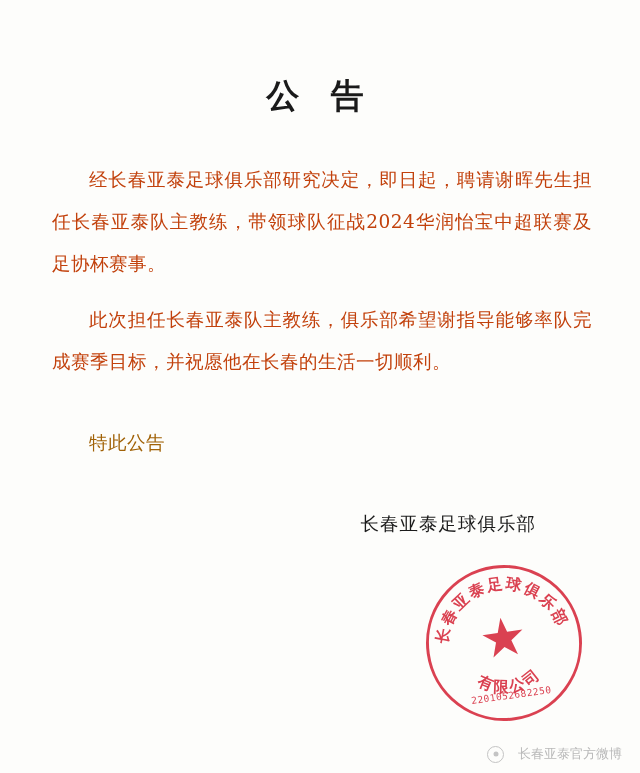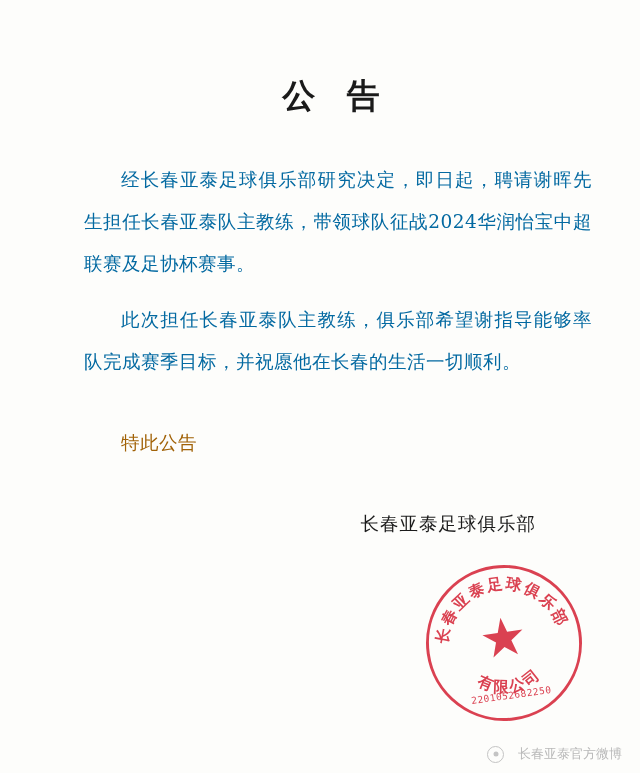--- a/index.html
+++ b/index.html
@@ -14,21 +14,20 @@
     overflow: hidden;
     position: relative;
   }
 
   .page {
     position: relative;
     width: 640px;
     height: 773px;
     background: #fdfdfb;
     box-sizing: border-box;
-    padding-left: 32px;
   }
 
   .doc-title {
     text-align: center;
     font-size: 33px;
     font-weight: bold;
     letter-spacing: 10px;
     color: #1a1a1a;
     margin: 0;
     padding-top: 74px;
@@ -36,21 +35,21 @@
   }
 
   .body-wrap {
     padding: 0 48px 0 52px;
     margin-top: 40px;
   }
 
   .para {
     font-size: 18.5px;
     line-height: 42px;
-    color: #0369a1;
+    color: #c2410c;
     text-indent: 2em;
     text-align: justify;
     margin: 0 0 14px 0;
     letter-spacing: 0.5px;
   }
 
   .closing {
     font-size: 18.5px;
     line-height: 40px;
     color: #a16207;

